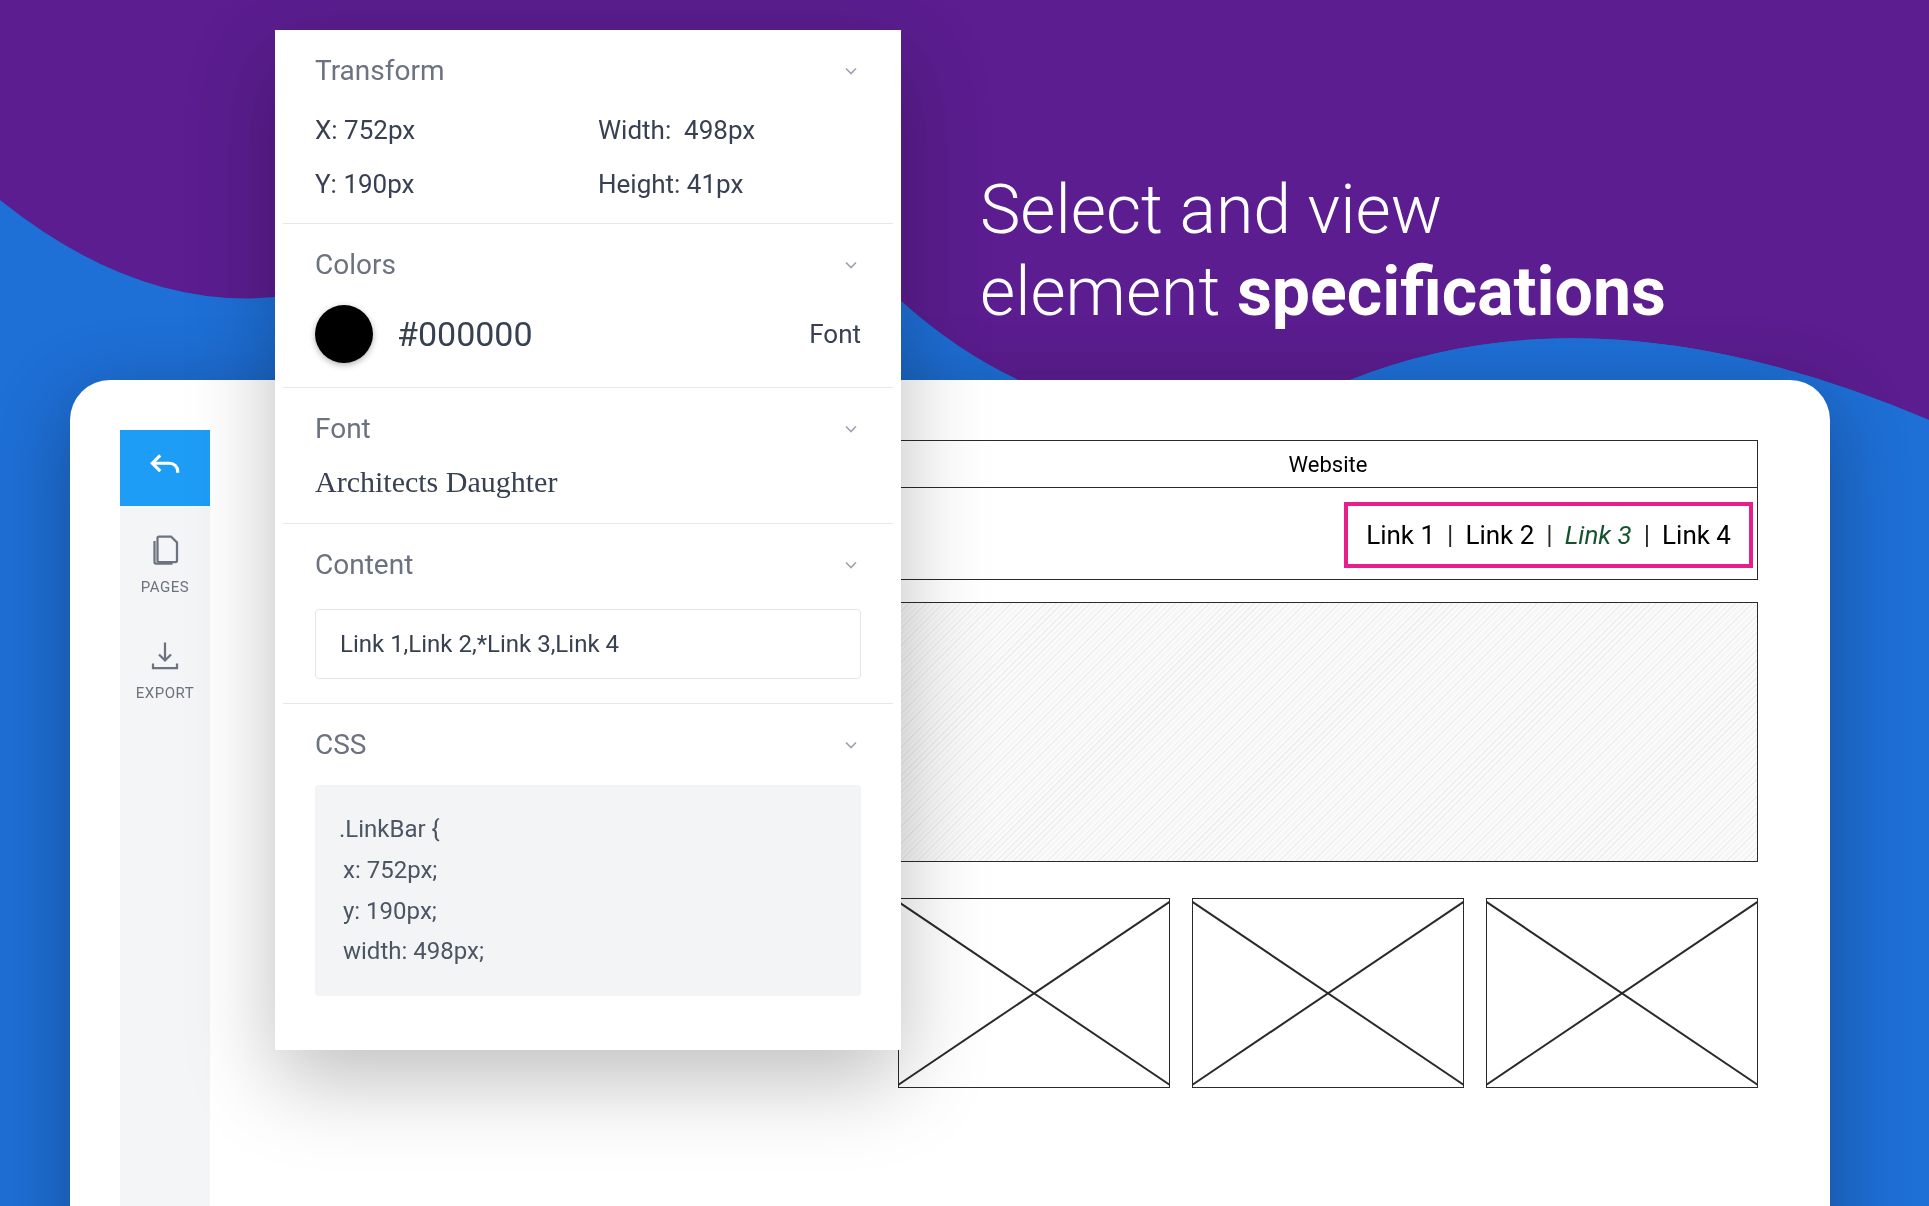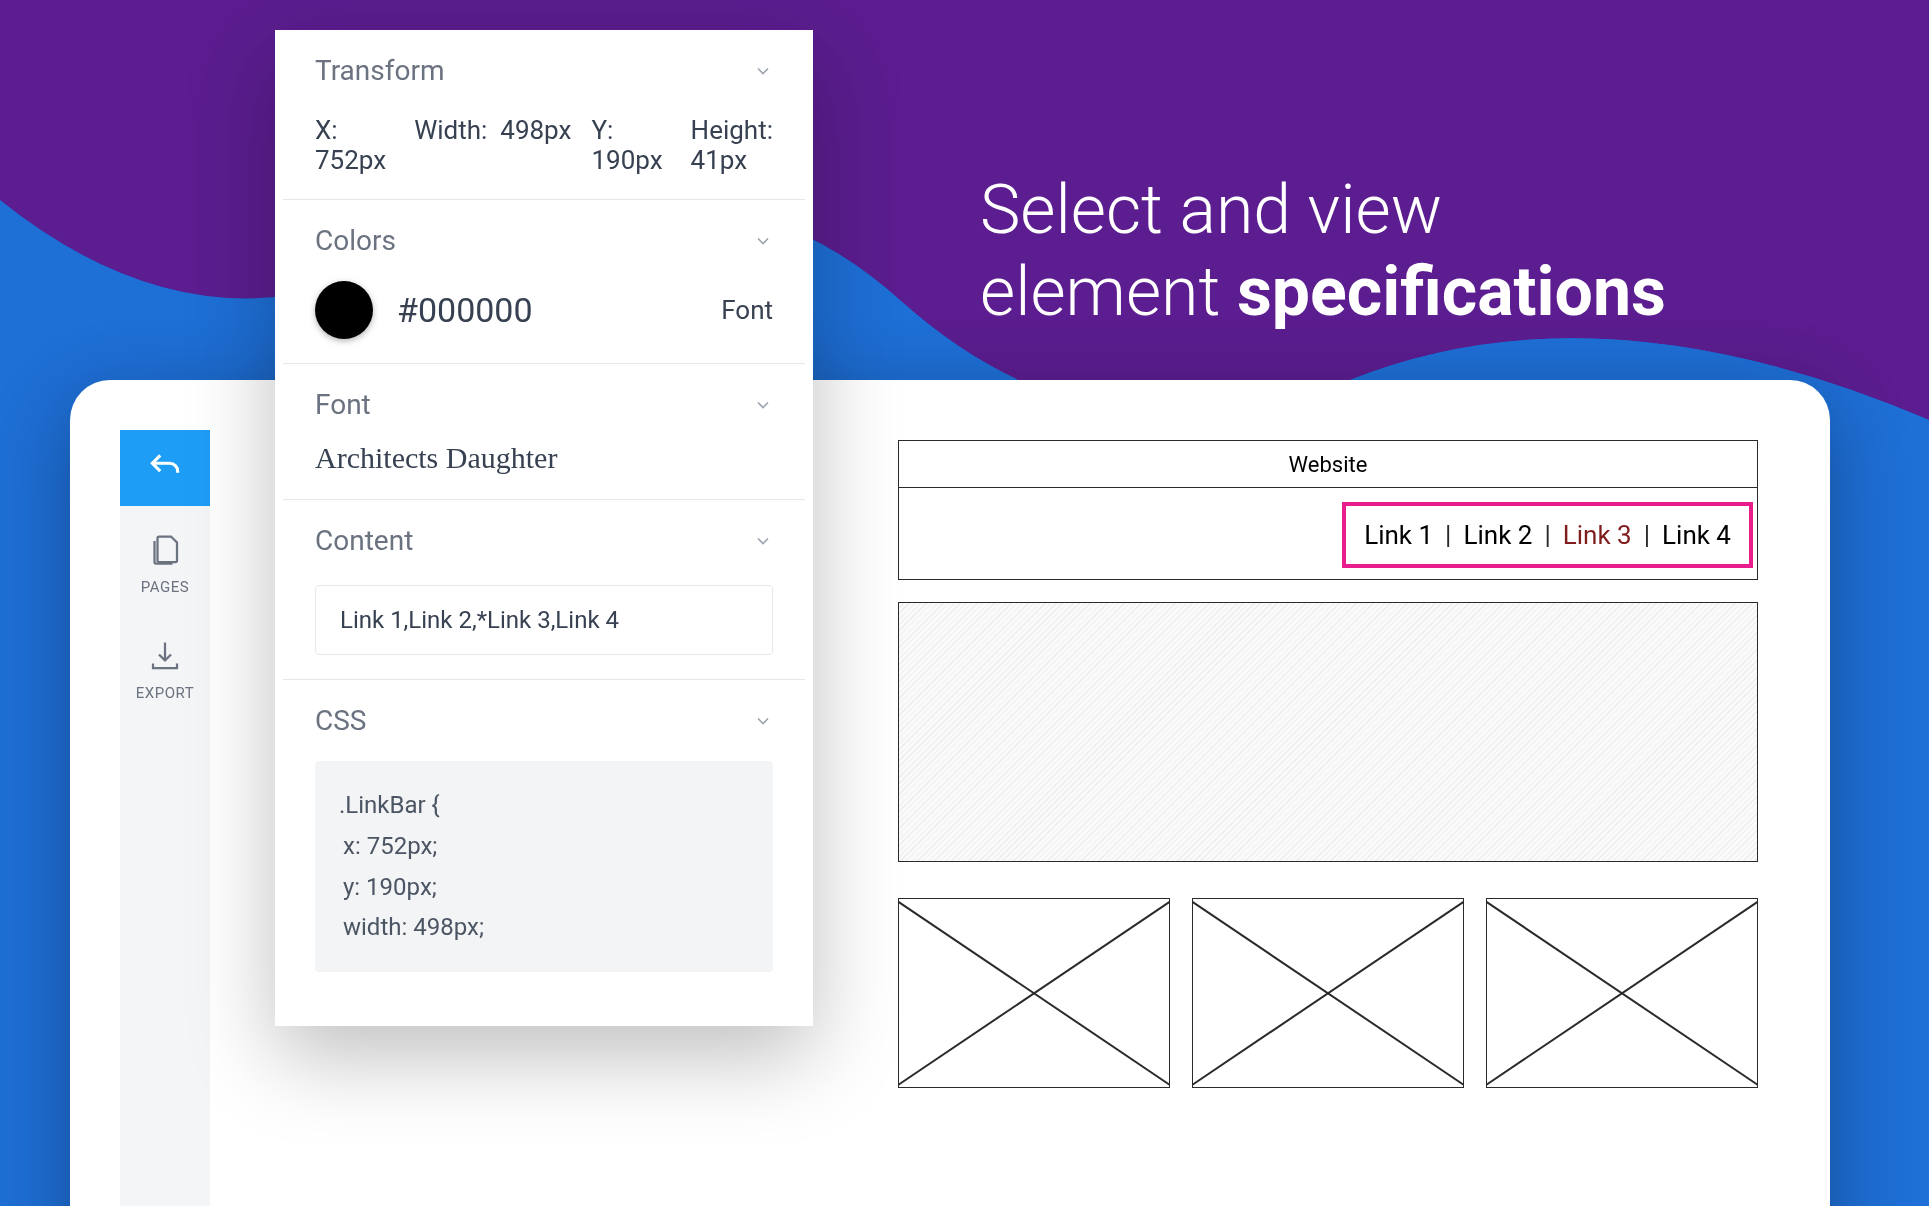--- a/index.html
+++ b/index.html
@@ -55,40 +55,40 @@
 }
 .sidebar-item svg { width: 36px; height: 36px; }
 .sidebar-label { font-size: 15px; color: #6b7280; letter-spacing: 0.5px; }
 .sidebar-item.active .sidebar-label { color: #1e9df7; }
 .sidebar-item.active svg { stroke: #1e9df7; }
 
 
 .specs-panel {
   position: absolute;
   left: 275px; top: -350px;
-  width: 538px;
+  width: 626px;
   background: #fff;
   box-shadow: 0 30px 80px rgba(0,0,0,0.25);
   padding: 0 0 30px 0;
 }
 .section {
   padding: 24px 32px;
   border-bottom: 1px solid #e5e7eb;
   margin: 0 8px;
 }
 .section:last-child { border-bottom: none; }
 .section-header {
   display: flex; justify-content: space-between; align-items: center;
   cursor: pointer;
 }
 .section-title { font-size: 28px; color: #6b7280; font-weight: 400; }
 .chevron { width: 20px; height: 20px; stroke: #9ca3af; }
 
 .transform-grid {
-  display: grid; grid-template-columns: 1fr 1fr 1fr 1fr;
+  display: grid; grid-template-columns: 1fr 1fr;
   gap: 24px 20px;
   margin-top: 28px;
   font-size: 26px; color: #374151;
 }
 
 .color-row {
   display: flex; align-items: center; gap: 24px;
   margin-top: 24px;
 }
 .swatch {
@@ -147,21 +147,21 @@
 }
 .wf-linkbar {
   position: absolute;
   right: 4px; top: 14px;
   border: 4px solid #e91e8c;
   padding: 14px 18px;
   font-family: "Comic Sans MS", cursive;
   font-size: 26px;
   display: flex; gap: 12px;
 }
-.wf-linkbar span.dim { color: #7f1d1d; }
+.wf-linkbar span.dim { color: #14532d; font-style: italic; }
 .wf-linkbar span.sep { color: #2a2a2a; }
 .wf-hero {
   border: 1.5px solid #2a2a2a;
   height: 260px;
   margin-top: 22px;
   background: repeating-linear-gradient(135deg, #fafafa 0px, #fafafa 3px, #eee 3px, #eee 4px);
 }
 .wf-cards {
   display: flex; gap: 22px; margin-top: 36px;
 }

